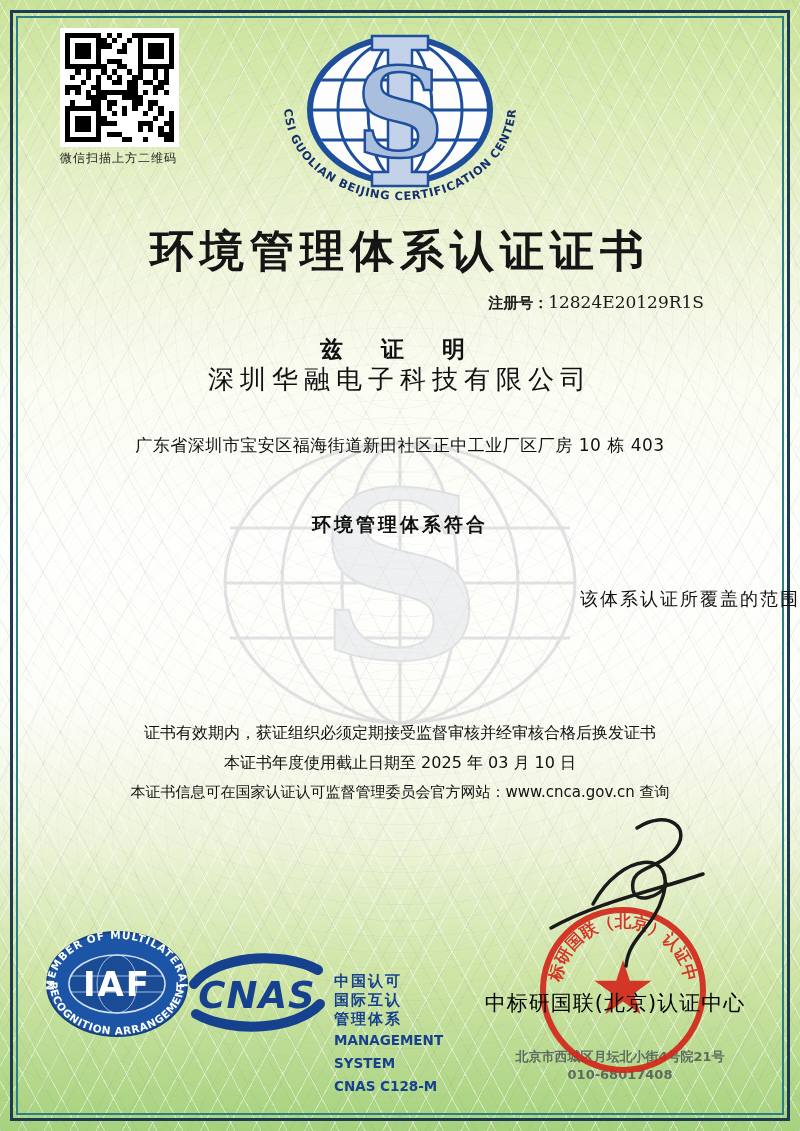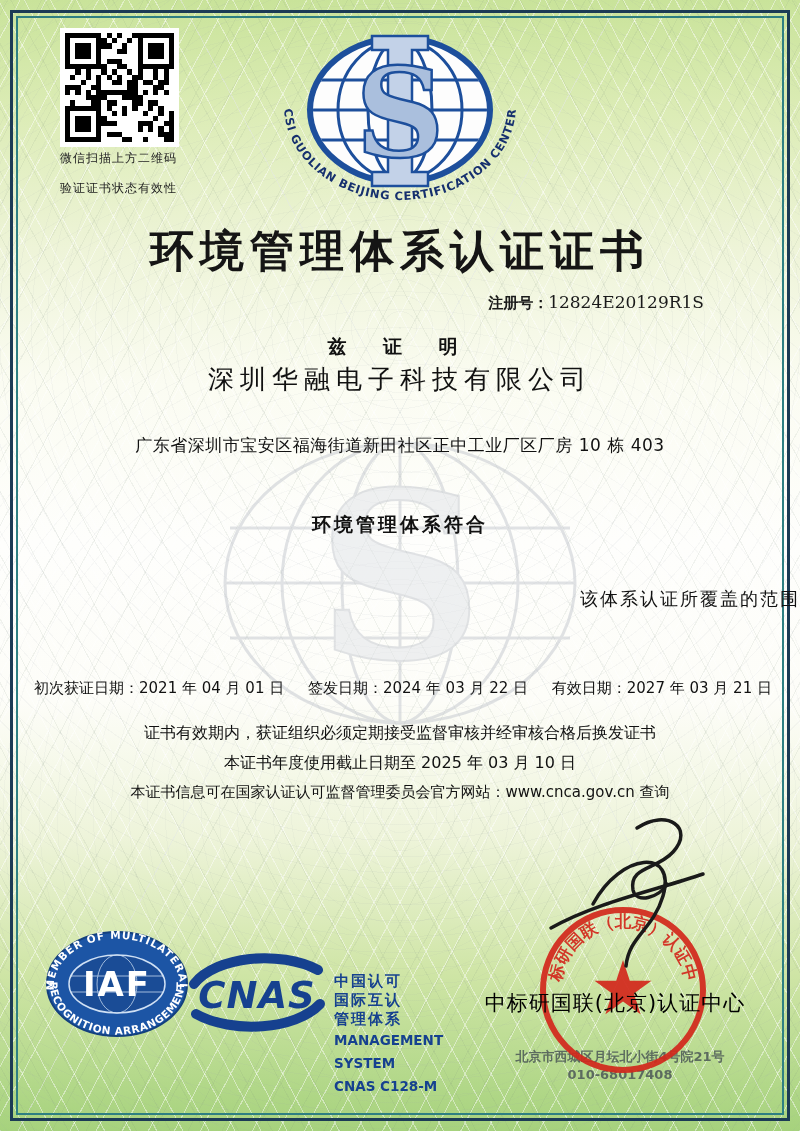--- a/index.html
+++ b/index.html
@@ -25,21 +25,21 @@
   .qr-grid i{display:block;}
   .qr-grid i.b{background:#000;}
   .qr-cap{left:60px;width:220px;font-size:12px;letter-spacing:1px;color:#222;z-index:3;}
   
   .logo-svg{left:280px;top:28px;width:240px;height:186px;z-index:3;}
   .cert-title{top:222px;font-size:44px;font-weight:700;letter-spacing:6px;color:#151515;z-index:3;}
   .reg-line{top:292px;left:0;right:96px;text-align:right;z-index:3;}
   .reg-label{font-size:15px;font-weight:700;color:#1a1a1a;}
   .reg-num{font-size:17px;font-family:"DejaVu Serif","Liberation Serif",serif;color:#1a1a1a;margin-top:16px;}
   
-  .certify{top:334px;font-size:19px;font-weight:600;letter-spacing:15px;z-index:3;}
+  .certify{top:334px;font-size:23px;font-weight:600;letter-spacing:15px;z-index:3;}
   .company{top:362px;font-size:26px;font-weight:500;letter-spacing:6px;z-index:3;font-family:Liberation Mono, monospace;}
   .credit{top:406px;font-size:17px;z-index:3;}
   .credit b{font-size:19px;letter-spacing:0.5px;}
   .addr{top:434px;font-size:17px;font-weight:500;letter-spacing:0.5px;z-index:3;}
   .sysline{top:512px;font-size:19px;font-weight:700;letter-spacing:3px;z-index:3;}
   .stdcode{top:551px;font-size:21px;font-weight:700;letter-spacing:0.5px;z-index:3;}
   .scopet{top:587px;font-size:18px;font-weight:500;letter-spacing:2px;z-index:3;text-align:right;}
   .scope{top:639px;font-size:19px;font-weight:700;letter-spacing:1px;z-index:3;}
   .dates{top:679px;left:34px;right:28px;display:flex;justify-content:space-between;font-size:15px;z-index:3;}
   .note1{top:723px;font-size:16px;font-weight:500;z-index:3;}
@@ -515,21 +515,20 @@
         <i class="w"></i>
         <i class="b"></i>
         <i class="w"></i>
         <i class="w"></i>
         <i class="w"></i>
         <i class="b"></i>
         <i class="b"></i>
       </div>
   </div>
   <div class="abs qr-cap" style="top:150px;">微信扫描上方二维码</div>
-  <div class="abs qr-cap" style="top:180px;">验证证书状态有效性</div>
 
   <svg class="abs logo-svg" viewBox="0 0 240 186">
     <ellipse cx="120" cy="82" rx="90" ry="72" fill="#fdfdfd" stroke="#1d4f9c" stroke-width="6"></ellipse>
     <clipPath id="gclip">
         <ellipse cx="120" cy="82" rx="87" ry="69"></ellipse>
       </clipPath>
     <g clip-path="url(#gclip)" stroke="#1d4f9c" stroke-width="3" fill="none">
       <line x1="25" y1="52" x2="215" y2="52"></line>
       <line x1="25" y1="82" x2="215" y2="82"></line>
       <line x1="25" y1="112" x2="215" y2="112"></line>
@@ -550,25 +549,20 @@
     <span class="reg-label">注册号：</span><span class="reg-num">12824E20129R1S</span>
   </div>
 
   <div class="abs ctr certify">兹 证 明</div>
   <div class="abs ctr company">深圳华融电子科技有限公司</div>
   <div class="abs ctr addr">广东省深圳市宝安区福海街道新田社区正中工业厂区厂房 10 栋 403</div>
 
   <div class="abs ctr sysline">环境管理体系符合</div>
   <div class="abs ctr scopet">该体系认证所覆盖的范围</div>
 
-  <div class="abs dates">
-    <span><span>初次获证日期：</span><span>2021 年 04 月 01 日</span></span>
-    <span><span>签发日期：</span><span>2024 年 03 月 22 日</span></span>
-    <span><span>有效日期：</span><span>2027 年 03 月 21 日</span></span>
-  </div>
 
   <div class="abs ctr note1">证书有效期内，获证组织必须定期接受监督审核并经审核合格后换发证书</div>
   <div class="abs ctr note2">本证书年度使用截止日期至 2025 年 03 月 10 日</div>
   <div class="abs ctr note3">本证书信息可在国家认证认可监督管理委员会官方网站：www.cnca.gov.cn 查询</div>
 
   <svg class="abs iaf-svg" viewBox="0 0 150 112">
     <ellipse cx="75" cy="56" rx="70" ry="52" fill="#1c55a5" stroke="#14407e" stroke-width="2"></ellipse>
     <ellipse cx="75" cy="56" rx="48" ry="29" fill="#1a4c96" stroke="#cfe0f4" stroke-width="1.5"></ellipse>
     <g stroke="#cfe0f4" stroke-width="1" opacity="0.75" fill="none">
       <ellipse cx="75" cy="56" rx="20" ry="29"></ellipse>

